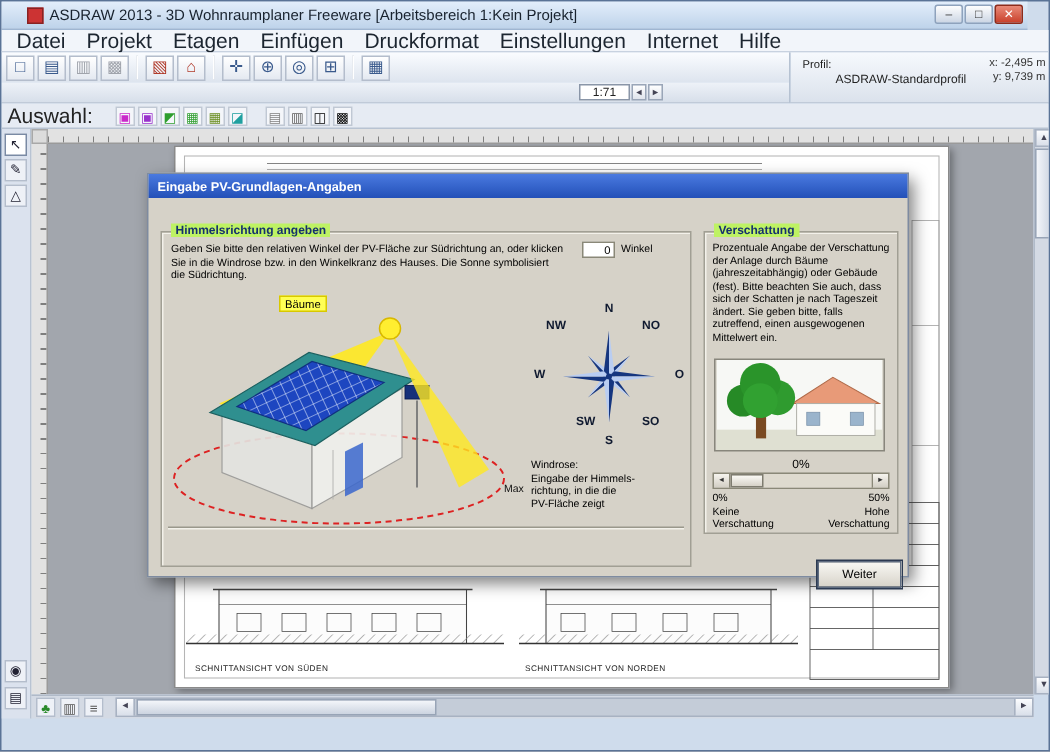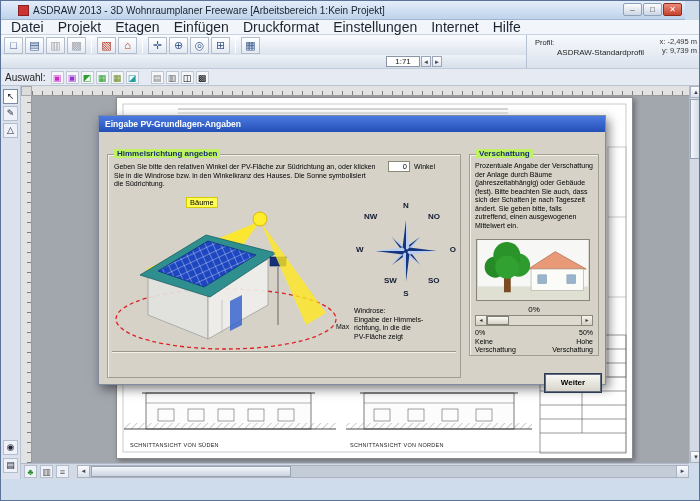--- a/index.html
+++ b/index.html
@@ -40,21 +40,21 @@
   .infopanel{position:absolute;left:525px;top:34px;width:175px;height:34px;
     background:linear-gradient(#f6f9fd,#dbe2ec);border-left:1px solid #b6c2d2;border-bottom:1px solid #c0cad8;
     font-size:7.5px;color:#222;}
   .profil-label{position:absolute;left:8px;top:3px;}
   .profil-value{position:absolute;left:30px;top:13px;font-size:8px;}
   .coord-x{position:absolute;right:4px;top:2px;text-align:right;color:#333;}
   .coord-y{position:absolute;right:4px;top:11px;text-align:right;color:#333;}
 
   .auswahlrow{position:absolute;left:0;top:68px;width:700px;height:17px;background:#e6ebf3;
     border-bottom:1px solid #b8c3d2;display:flex;align-items:center;padding-left:4px;gap:2px;}
-  .auswahl-label{font-size:10px;color:#222;margin-right:3px;}
+  .auswahl-label{font-size:14px;color:#222;margin-right:13px;}
   .abtn{width:13px;height:13px;border:1px solid #c0c8d4;background:#f4f6fa;font-size:9px;
     line-height:12px;text-align:center;}
   .abtn:nth-of-type(1){color:#c929c9;} .abtn:nth-of-type(2){color:#c929c9;}
   .abtn:nth-of-type(3){color:#9932cc;} .abtn:nth-of-type(4){color:#2e9e2e;}
   .abtn:nth-of-type(5){color:#2e9e2e;} .abtn:nth-of-type(6){color:#6b8e23;}
   .abtn:nth-of-type(7){color:#20a0a0;} .abtn:nth-of-type(8){color:#808080;}
   .abtn:nth-of-type(9){color:#808080;} .abtn:nth-of-type(10){color:#606060;}
   .agap{width:8px;}
 
   
@@ -159,21 +159,21 @@
     border:1px solid #7e7c70;}
   .shade-minmax{position:absolute;left:5px;top:174px;width:118px;display:flex;justify-content:space-between;
     font-size:7px;}
   .shade-labels{position:absolute;left:5px;top:183px;width:118px;display:flex;justify-content:space-between;
     font-size:7px;line-height:8px;}
   .shade-labels .right{text-align:right;}
   .shade-labels span{width:52px;}
 
   .weiter-btn{position:absolute;left:446px;top:242px;width:56px;height:18px;
     background:linear-gradient(#f8f7f3,#d8d4ca);border:1px solid #5f6c80;box-shadow:0 0 0 1px #2c3a52;
-    font-size:8px;text-align:center;line-height:16px;color:#000;font-weight:bold;}
+    font-size:8px;text-align:center;line-height:16px;color:#000;}
 </style>
 </head>
 <body>
 
 <div id="root">
 
   <div class="titlebar">
     <div class="app-icon"></div>
     <div class="title-text">ASDRAW 2013 - 3D Wohnraumplaner Freeware [Arbeitsbereich 1:Kein Projekt]</div>
     <div class="win-btns">

